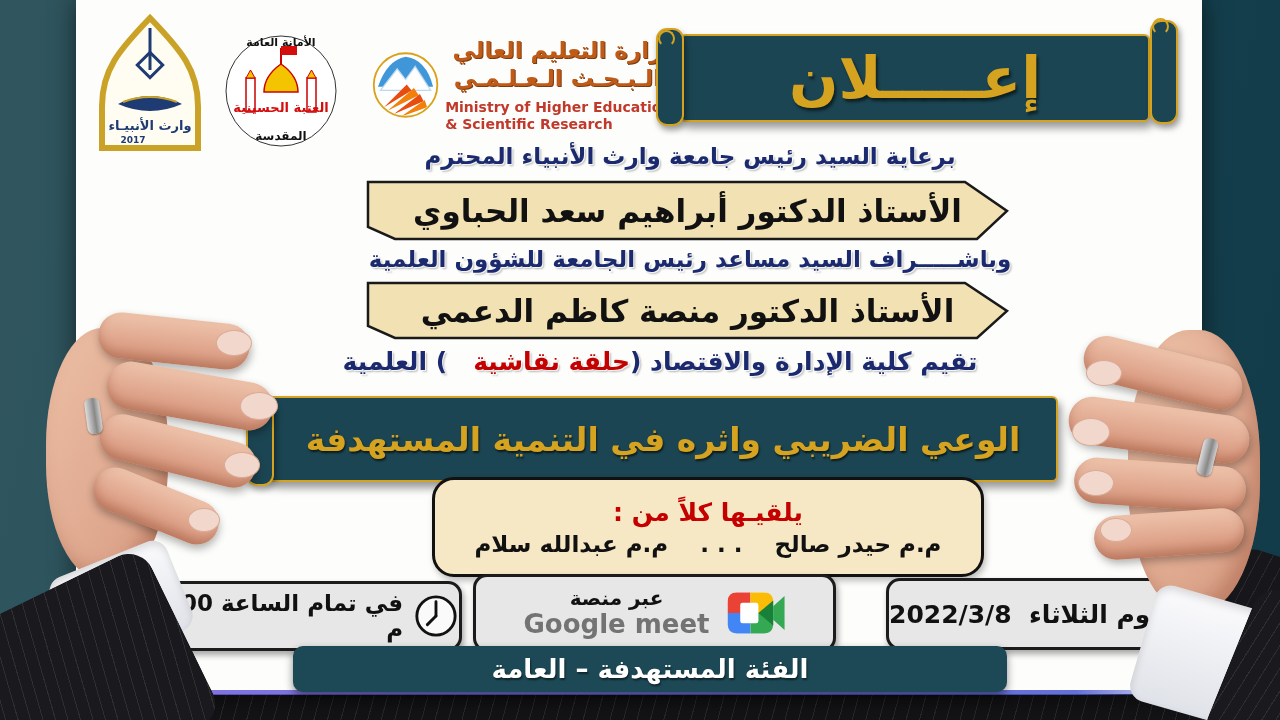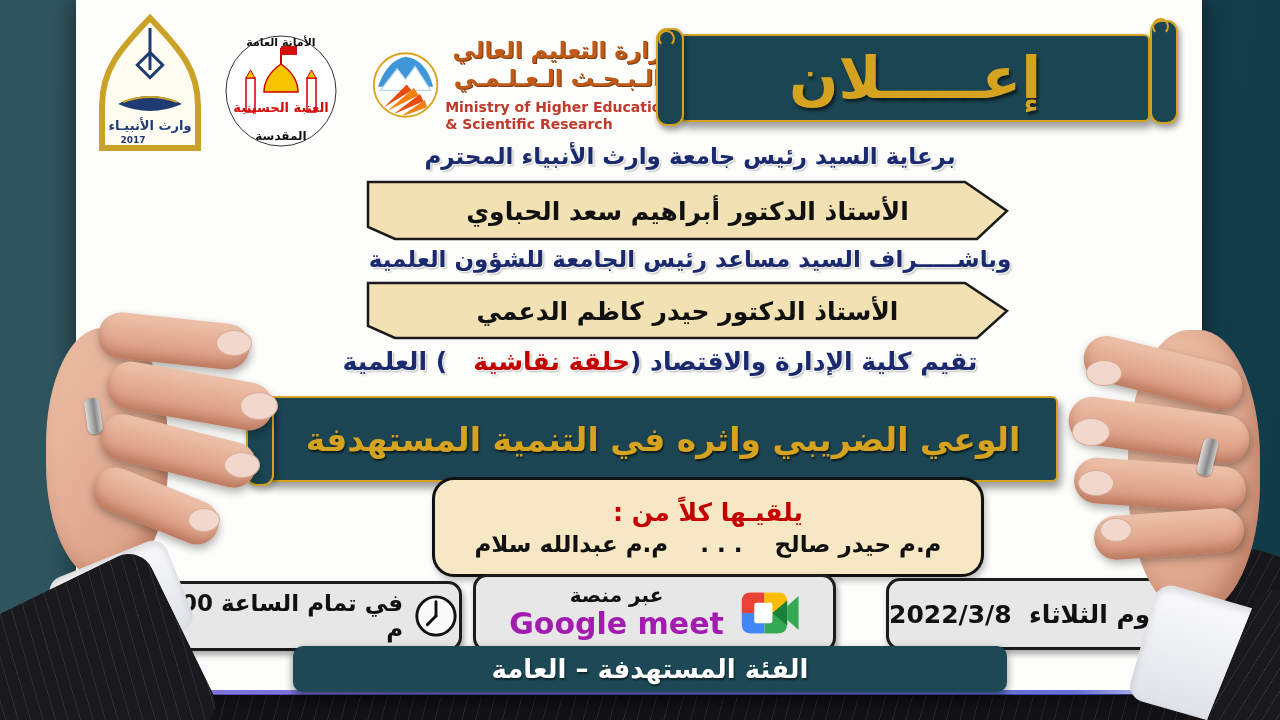--- a/index.html
+++ b/index.html
@@ -48,40 +48,40 @@
     text-shadow:1px 1px 0 rgba(255,255,255,.8),2px 2px 2px rgba(0,0,0,.25);}
   .line-patronage{left:330px;top:143px;width:720px;font-size:23px;}
   .line-supervision{left:330px;top:246px;width:720px;font-size:23px;}
   .line-organizer{left:280px;top:347px;width:760px;font-size:25px;}
   .hl-red{color:var(--c-red,#c40000);margin-left:26px;}
 
   
   .ribbon{z-index:20;width:645px;height:62px;}
   .ribbon svg{position:absolute;left:0;top:0;}
   .ribbon .ribbon-text{position:absolute;left:0;top:0;width:100%;height:100%;display:flex;
-    align-items:center;justify-content:center;direction:rtl;font-size:25px;font-weight:bold;color:#111;}
+    align-items:center;justify-content:center;direction:rtl;font-size:31px;font-weight:bold;color:#111;}
   .ribbon1{left:365px;top:180px;}
   .ribbon2{left:365px;top:281px;height:60px;}
 
   
   .box-speakers{left:432px;top:477px;width:546px;height:94px;z-index:20;background:var(--c-cream,#f6e8c4);
     border:3px solid #111;border-radius:22px;display:flex;flex-direction:column;align-items:center;
     justify-content:center;gap:4px;direction:rtl;box-shadow:2px 4px 6px rgba(0,0,0,.25);}
   .speakers-heading{color:var(--c-red,#c40000);font-size:25px;font-weight:bold;}
   .speakers-names{color:#111;font-size:23px;font-weight:bold;white-space:pre;}
 
   
   .info-box{z-index:20;background:var(--c-gray,#e7e7e7);border:3px solid #1c1c1c;border-radius:14px;
     box-shadow:2px 4px 6px rgba(0,0,0,.35);display:flex;align-items:center;justify-content:center;direction:rtl;}
   .box-time{left:112px;top:581px;width:344px;height:64px;gap:10px;}
   .box-time .label{font-size:23px;font-weight:bold;color:#111;}
   .box-platform{left:473px;top:574px;width:357px;height:72px;gap:14px;}
   .platform-text{display:flex;flex-direction:column;align-items:center;line-height:1.15;}
   .platform-ar{font-size:20px;font-weight:bold;color:#111;}
-  .platform-en{font-size:30px;font-weight:bold;color:#a21caf;direction:ltr;}
+  .platform-en{font-size:26px;font-weight:bold;color:#737373;direction:ltr;}
   .box-date{left:886px;top:578px;width:330px;height:66px;gap:8px;}
   .box-date .label{font-size:25px;font-weight:bold;color:#111;white-space:pre;}
 
   
   .bar-audience{left:293px;top:646px;width:714px;height:46px;z-index:20;background:var(--c-bar,#1d4956);
     border-radius:10px;display:flex;align-items:center;justify-content:center;direction:rtl;
     box-shadow:0 4px 8px rgba(0,0,0,.45);}
   .bar-audience .label{color:#fff;font-size:26px;font-weight:bold;text-shadow:1px 2px 2px rgba(0,0,0,.5);text-align:right;}
 
   
@@ -191,21 +191,21 @@
     </svg>
     <div class="ribbon-text">الأستاذ الدكتور أبراهيم سعد الحباوي</div>
   </div>
 
   <div class="abs navy-line line-supervision">وباشـــــراف السيد مساعد رئيس الجامعة للشؤون العلمية</div>
 
   <div class="abs ribbon ribbon2">
     <svg width="645" height="60" viewBox="0 0 645 60">
       <polygon points="3,2 600,2 642,30 612,57 30,57 3,45" fill="#f2e2b3" stroke="#1a1a1a" stroke-width="2.5"></polygon>
     </svg>
-    <div class="ribbon-text">الأستاذ الدكتور حيدر كاظم الدعمي</div>
+    <div class="ribbon-text">الأستاذ الدكتور منصة كاظم الدعمي</div>
   </div>
 
   <div class="abs navy-line line-organizer">
     <span>تقيم كلية الإدارة والاقتصاد (</span><span class="hl-red">حلقة نقاشية</span><span>) العلمية</span>
   </div>
 
   <div class="abs banner-title">
     <div class="scroll-body title-body">
       <span class="title-label">الوعي الضريبي واثره في التنمية المستهدفة</span>
     </div>

